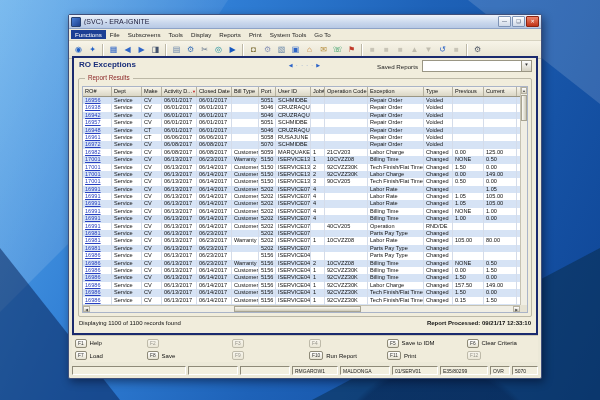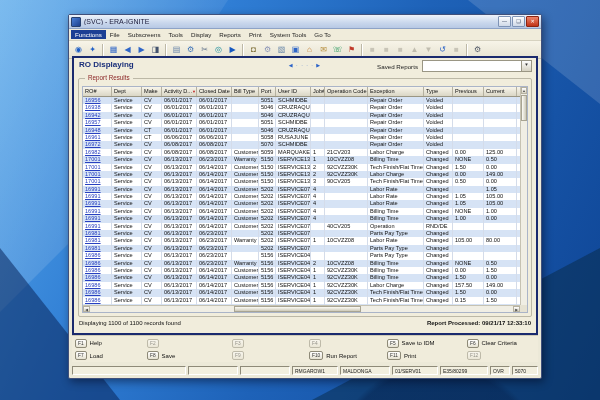--- a/index.html
+++ b/index.html
@@ -173,21 +173,21 @@
       <span class="tool-ic disabled" style="color: rgb(138, 134, 120);">▲</span>
       <span class="tool-ic disabled" style="color: rgb(138, 134, 120);">▼</span>
       <span class="tool-ic" style="color: rgb(47, 102, 200);">↺</span>
       <span class="tool-ic disabled" style="color: rgb(154, 150, 138);">■</span>
       <span class="tool-sep"></span>
       <span class="tool-ic" style="color: rgb(85, 92, 106);">⚙</span>
     </div>
 
   <div class="content">
     <div class="content-header">
-      <span class="page-title">RO Displaying</span>
+      <span class="page-title">RO Exceptions</span>
       <span class="pager">
         <span>◀</span>
         <span>· · · ·</span>
         <span>▶</span>
       </span>
       <span class="saved">
         <span class="saved-label">Saved Reports</span>
         <span class="combo">
           <input class="combo-input" value="" style="">
           <span class="combo-btn">▼</span>

